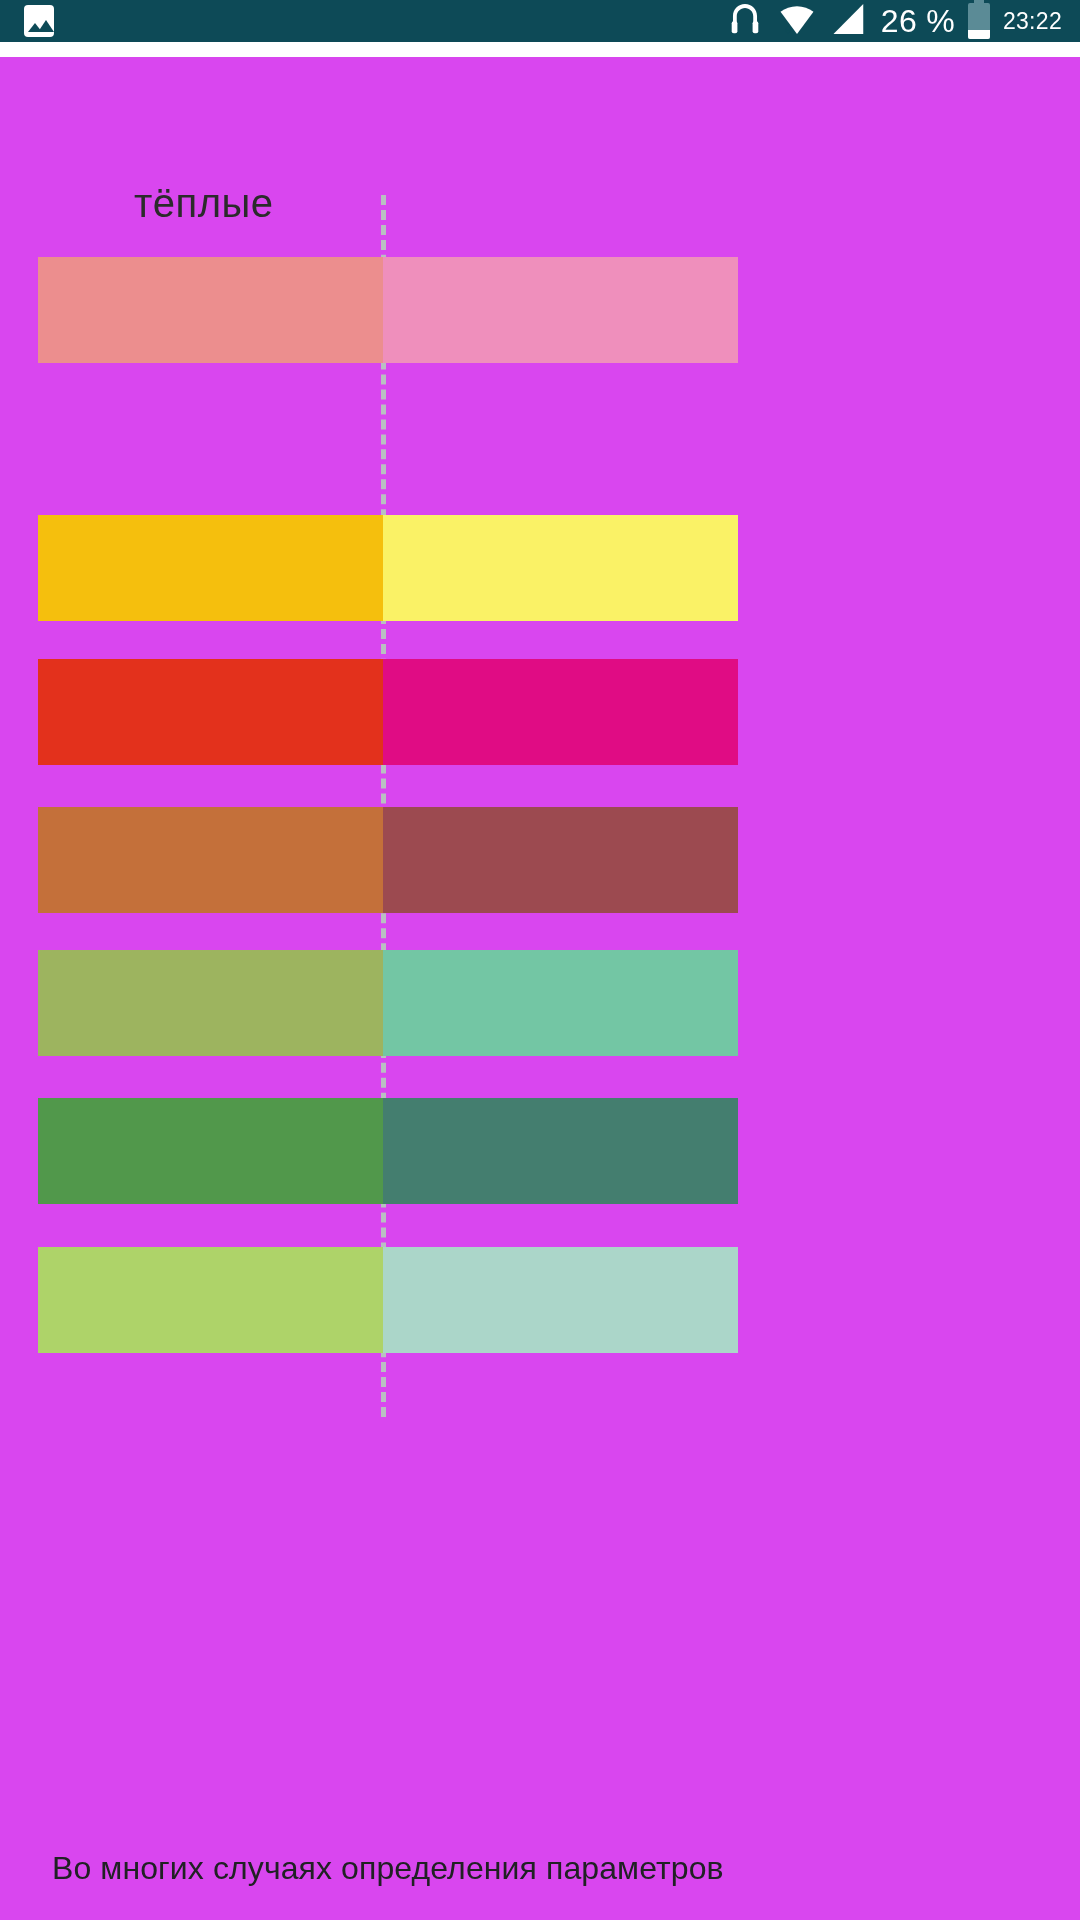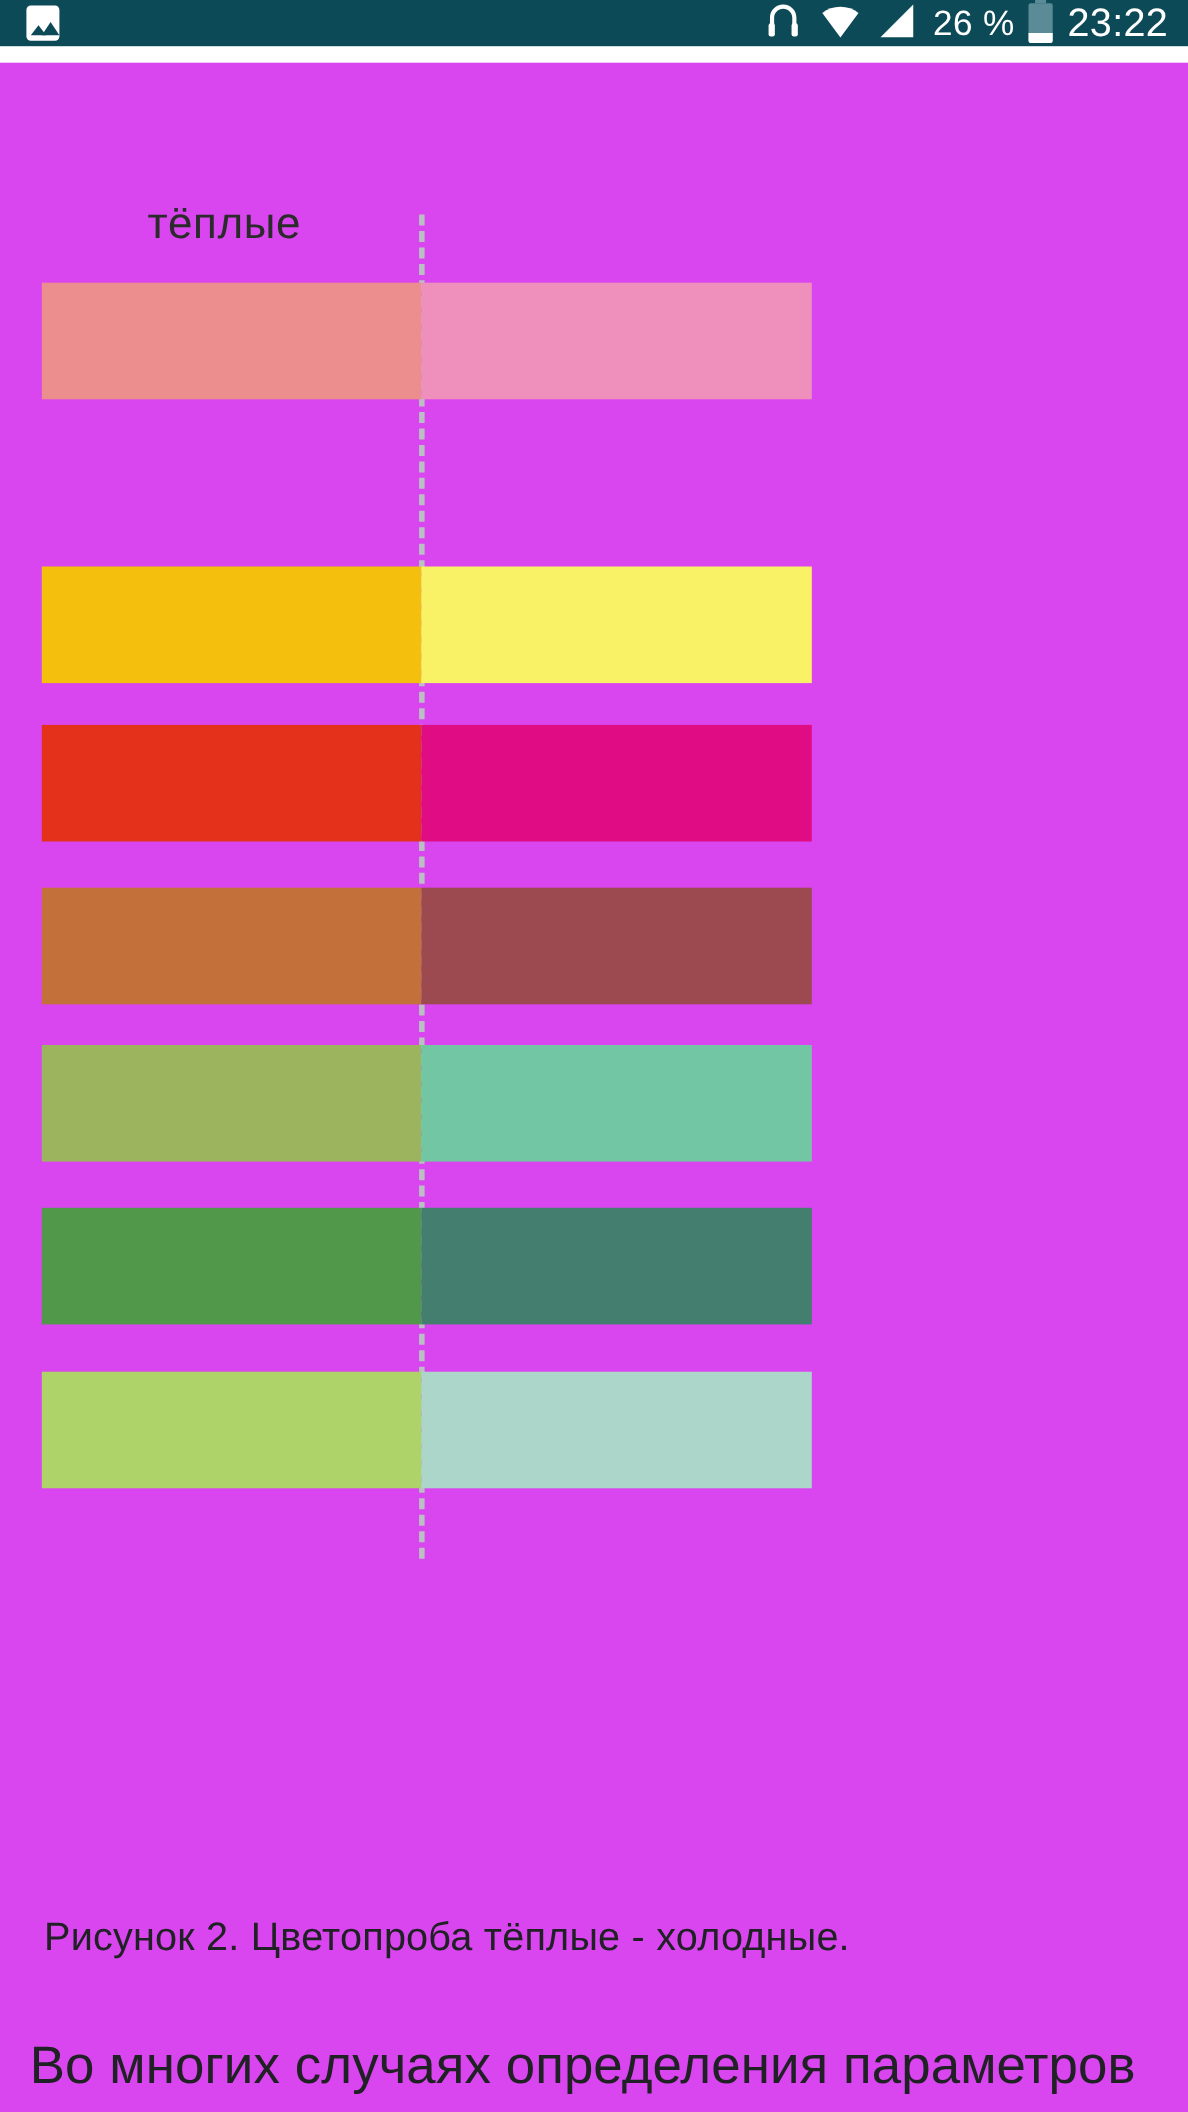--- a/index.html
+++ b/index.html
@@ -94,21 +94,21 @@
   .status-text {
     color: #ffffff;
     font-size: 32px;
     font-weight: 400;
     letter-spacing: 0.3px;
     white-space: nowrap;
     line-height: 1;
   }
   .clock-text {
     color: #ffffff;
-    font-size: 36px;
+    font-size: 23px;
     letter-spacing: 0.3px;
     white-space: nowrap;
     line-height: 1;
   }
 
   
   .content {
     position: absolute;
     top: 57px; left: 0;
     width: 1080px;
@@ -174,24 +174,24 @@
     left: 40px;
     top: 1683px;
     width: 1000px;
     font-size: 36px;
     color: #202124;
     letter-spacing: 0.2px;
     white-space: nowrap;
   }
   .body-text {
     position: absolute;
-    left: 27px;
+    left: 52px;
     top: 1790px;
     width: 1020px;
-    font-size: 48px;
+    font-size: 32px;
     color: #202124;
     letter-spacing: 0.1px;
     line-height: 1.35;
     overflow: hidden;
     height: 73px;
   }
 </style>
 </head>
 <body>
 
@@ -270,16 +270,15 @@
           <div class="half warm" style="background: rgb(81, 152, 75);"></div>
           <div class="half cool" style="background: rgb(68, 126, 111);"></div>
         </div>
         <div class="swatch-row" style="top: 1190px; height: 106px;">
           <div class="half warm" style="background: rgb(174, 211, 105);"></div>
           <div class="half cool" style="background: rgb(171, 214, 201);"></div>
         </div>
       </div>
   </div>
 
-  <div class="caption">Рисунок 2. Цветопроба тёплые - холодные.</div>
 
   <div class="body-text">Во многих случаях определения параметров</div>
 </div>
 
 </body></html>

